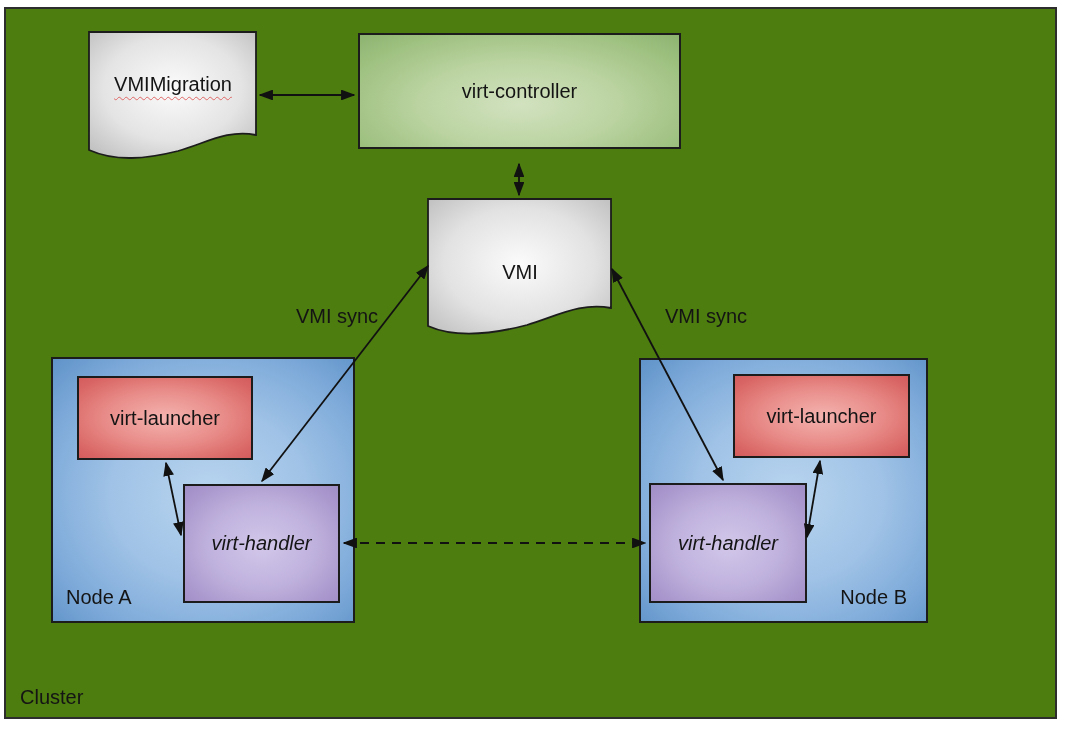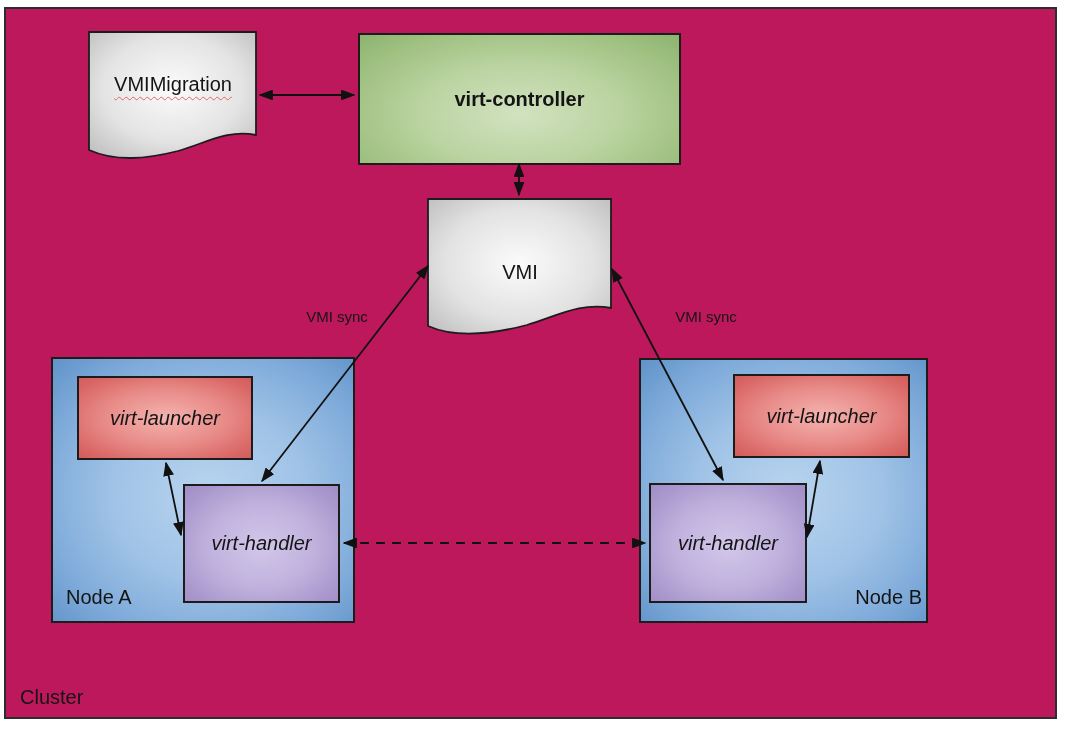--- a/index.html
+++ b/index.html
@@ -2,40 +2,39 @@
 <html><head>
 <meta charset="utf-8">
 <style>
   html,body{margin:0;padding:0;background:#ffffff;}
   #canvas{
     position:relative;width:1065px;height:733px;overflow:hidden;
     font-family:"Liberation Sans", sans-serif;color:#111;background:#ffffff;
   }
   .cluster{
     position:absolute;left:4px;top:7px;width:1053px;height:712px;
-    background:#be185d;border:2px solid #2d2d2d;box-sizing:border-box;
+    background:#4d7c0f;border:2px solid #2d2d2d;box-sizing:border-box;
   }
   .corner-label{
     position:absolute;font-size:20px;color:#141414;white-space:nowrap;
   }
   .node{
     position:absolute;box-sizing:border-box;border:2px solid #1c1c1c;
     background:radial-gradient(ellipse at 52% 52%, #b9d5ef 0%, #9fc2e6 45%, #7fabda 75%, #6093c9 100%);
   }
   .box{
     position:absolute;box-sizing:border-box;border:2px solid #1c1c1c;
     display:flex;align-items:center;justify-content:center;
     font-size:20px;color:#141414;text-align:center;
   }
   .box.green{
     background:radial-gradient(ellipse at 50% 62%, #d2e2c0 0%, #bad3a0 45%, #9dc07f 80%, #8db371 100%);
   }
   .box.red{
     background:radial-gradient(ellipse at 50% 50%, #f4b3af 0%, #e88b88 50%, #d96765 85%, #d35c5c 100%);
-    font-style:italic;
   }
   .box.purple{
     background:radial-gradient(ellipse at 50% 52%, #d2c7ea 0%, #bfb1dd 50%, #a röc 0%) , #a röc;
   }
   
   .box.purple{
     background:radial-gradient(ellipse at 50% 52%, #d2c7ea 0%, #bfb1dd 50%, #a896cc 85%, #9f8dc6 100%);
     font-style:italic;
   }
   .doc{position:absolute;}
@@ -44,21 +43,21 @@
   }
   .squiggle{
     text-decoration:underline;
     text-decoration-style:wavy;
     text-decoration-color:#e06666;
     text-decoration-thickness:1px;
     text-underline-offset:5px;
   }
   .edge-label{
     position:absolute;transform:translate(-50%,-50%);
-    font-size:15px;color:#141414;white-space:nowrap;
+    font-size:20px;color:#141414;white-space:nowrap;
   }
   #arrow-overlay{position:absolute;left:0;top:0;pointer-events:none;}
 </style>
 </head>
 <body>
 
 <div id="canvas">
 
   <div class="cluster">
     <div class="corner-label" style="left:14px;bottom:8px;">Cluster</div>
@@ -71,21 +70,21 @@
           <stop offset="0%" stop-color="#fbfbfb"></stop>
           <stop offset="55%" stop-color="#e4e4e4"></stop>
           <stop offset="100%" stop-color="#b9b9b9"></stop>
         </radialGradient>
       </defs>
       <path d="M1,1 L168,1 L168,104 C 140,98 118,112 90,120 C 58,128 28,131 1,119 Z" fill="url(#docGradA)" stroke="#1c1c1c" stroke-width="1.8"></path>
     </svg>
     <div class="doc-label" style="top:42px;"><span class="squiggle">VMIMigration</span></div>
   </div>
 
-  <div class="box green" style="left:358px;top:33px;width:323px;height:132px;font-weight:bold;">
+  <div class="box green" style="left:358px;top:33px;width:323px;height:116px;">
     <span>virt-controller</span>
   </div>
 
   <div class="doc" style="left:427px;top:198px;width:186px;height:142px;">
     <svg width="186" height="142" viewBox="0 0 186 142">
       <defs>
         <radialGradient id="docGradB" cx="50%" cy="48%" r="75%">
           <stop offset="0%" stop-color="#fbfbfb"></stop>
           <stop offset="55%" stop-color="#e2e2e2"></stop>
           <stop offset="100%" stop-color="#b9b9b9"></stop>
@@ -106,21 +105,21 @@
     <div class="corner-label" style="left:13px;bottom:12px;">Node A</div>
   </div>
 
   <div class="node" style="left:639px;top:358px;width:289px;height:265px;">
     <div class="box red" style="left:92px;top:14px;width:177px;height:84px;">
       <span>virt-launcher</span>
     </div>
     <div class="box purple" style="left:8px;top:123px;width:158px;height:120px;">
       <span>virt-handler</span>
     </div>
-    <div class="corner-label" style="right:4px;bottom:12px;">Node B</div>
+    <div class="corner-label" style="right:19px;bottom:12px;">Node B</div>
   </div>
 
   <div class="edge-label" style="left:337px;top:316px;">VMI sync</div>
   <div class="edge-label" style="left:706px;top:316px;">VMI sync</div>
 
   <svg id="arrow-overlay" width="1065" height="733" viewBox="0 0 1065 733">
     <defs>
       <marker id="ah" markerWidth="8" markerHeight="6" refX="7.2" refY="3" orient="auto-start-reverse" markerUnits="strokeWidth">
         <path d="M0,0 L8,3 L0,6 Z" fill="#111"></path>
       </marker>

